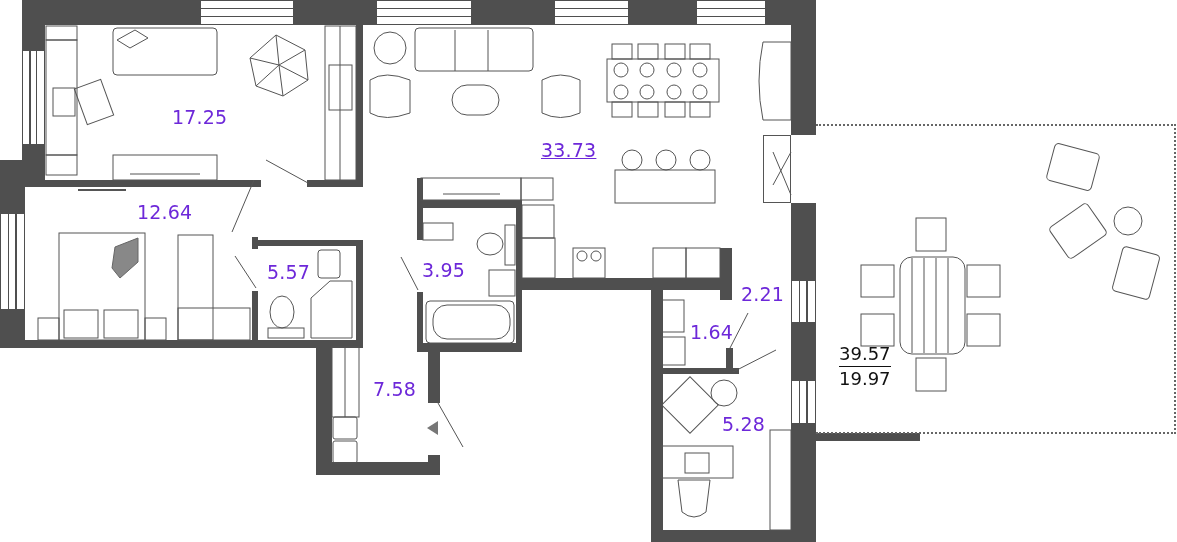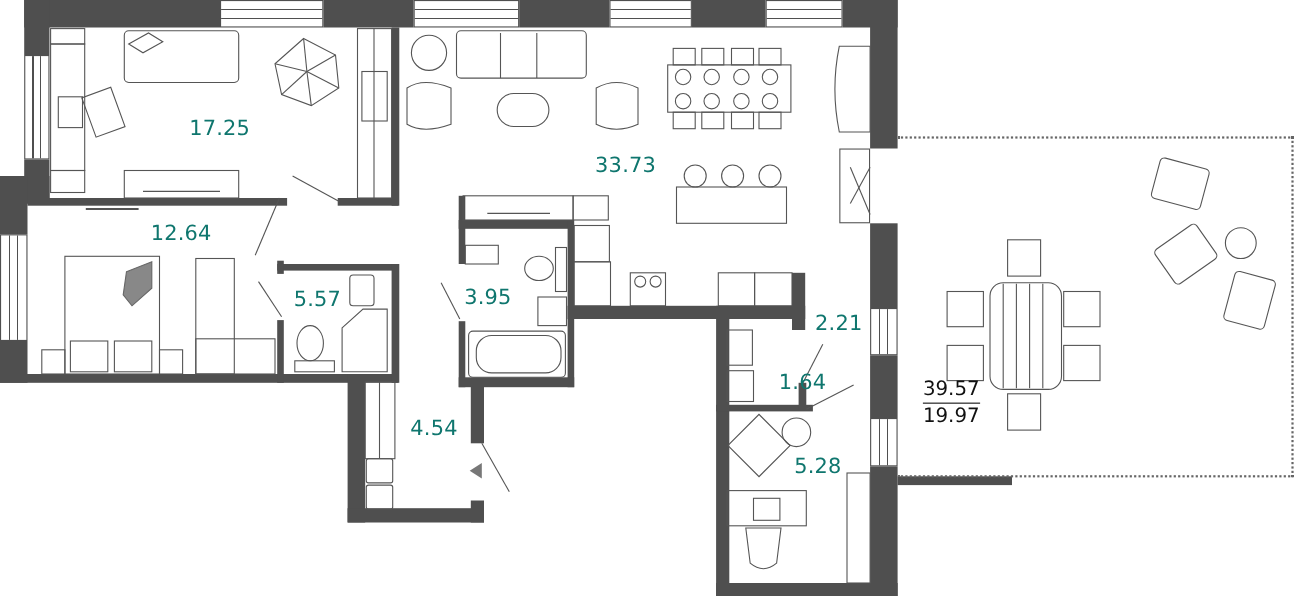--- a/index.html
+++ b/index.html
@@ -2,21 +2,21 @@
 <html><head>
 <meta charset="utf-8">
 <style>
   html, body { margin:0; padding:0; background:#ffffff; }
   body { width:1177px; height:542px; position:relative; overflow:hidden; font-family:"DejaVu Sans", sans-serif; }
   .plan { position:absolute; left:0; top:0; width:1177px; height:542px; }
   .wall { position:absolute; background:#4f4f4f; }
   .win { position:absolute; background:#fff; border:1px solid #4f4f4f; box-sizing:border-box; }
   .win.h { background:linear-gradient(#fff 0 30%, #4f4f4f 30% 35%, #fff 35% 65%, #4f4f4f 65% 70%, #fff 70%); }
   .win.v { background:linear-gradient(90deg,#fff 0 30%, #4f4f4f 30% 36%, #fff 36% 62%, #4f4f4f 62% 68%, #fff 68%); }
-  .area { position:absolute; font-size:19px; color:#0f766e; letter-spacing:0.2px; white-space:nowrap; }
+  .area { position:absolute; font-size:19px; color:#6d28d9; letter-spacing:0.2px; white-space:nowrap; }
   .fr { position:absolute; }
   svg.furn { position:absolute; left:0; top:0; width:1177px; height:542px; pointer-events:none; }
   .terrace-label { position:absolute; left:839px; top:343px; font-size:18px; color:#111; }
   .terrace-label .top { border-bottom:1px solid #111; padding-bottom:2px; display:block; }
   .terrace-label .bot { display:block; padding-top:1px; }
 </style>
 </head>
 <body>
 
 <div class="plan">
@@ -230,23 +230,23 @@
       <rect x="1117" y="250" width="38" height="46" rx="4" transform="rotate(15 1136 273)"></rect>
     </g>
 
     <polygon points="427,428 438,421 438,435" fill="#777" stroke="none"></polygon>
   </svg>
 
   <div class="area" style="left:172px;top:106px;">17.25</div>
   <div class="area" style="left:137px;top:201px;">12.64</div>
   <div class="area" style="left:267px;top:261px;">5.57</div>
   <div class="area" style="left:422px;top:259px;">3.95</div>
-  <div class="area" style="left:541px;top:139px;">33.73</div>
-  <div class="area" style="left:373px;top:378px;">4.54</div>
+  <div class="area" style="left:541px;top:139px;text-decoration:underline;">33.73</div>
+  <div class="area" style="left:373px;top:378px;">7.58</div>
   <div class="area" style="left:741px;top:283px;">2.21</div>
-  <div class="area" style="left:690px;top:337px;margin-left:18px;">1.64</div>
+  <div class="area" style="left:690px;top:321px;">1.64</div>
   <div class="area" style="left:722px;top:413px;">5.28</div>
 
   <div class="terrace-label">
     <span class="top">39.57</span>
     <span class="bot">19.97</span>
   </div>
 </div>
 
 </body></html>

